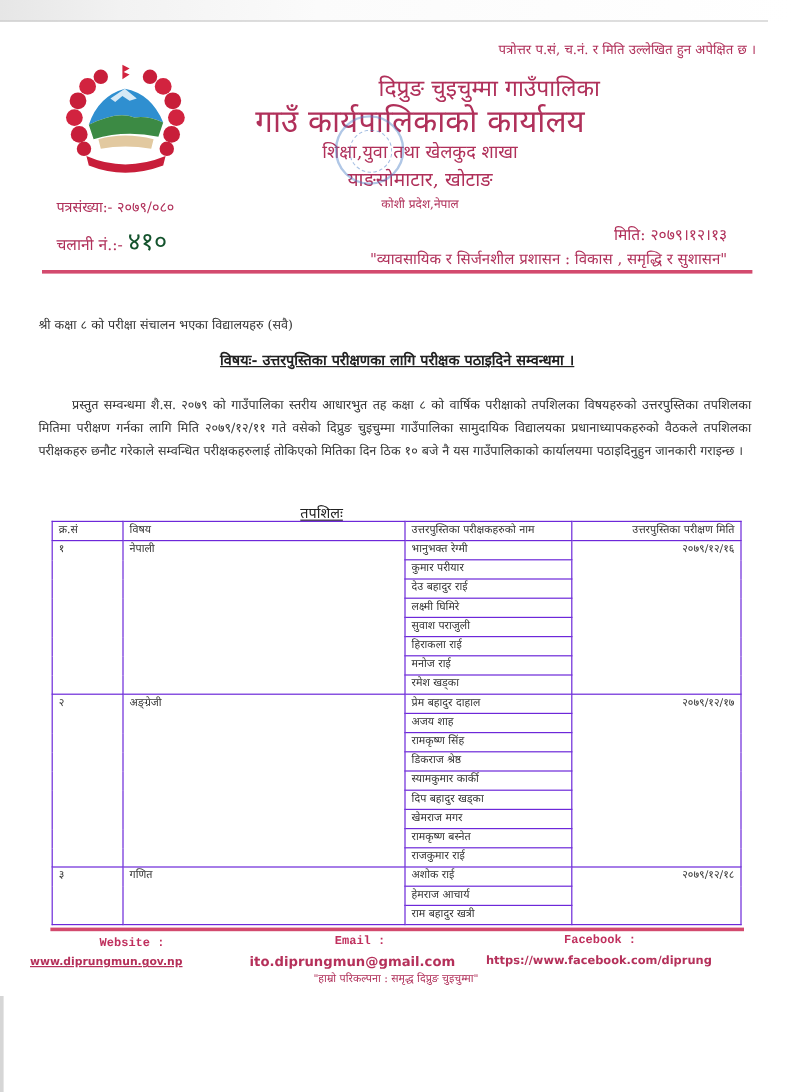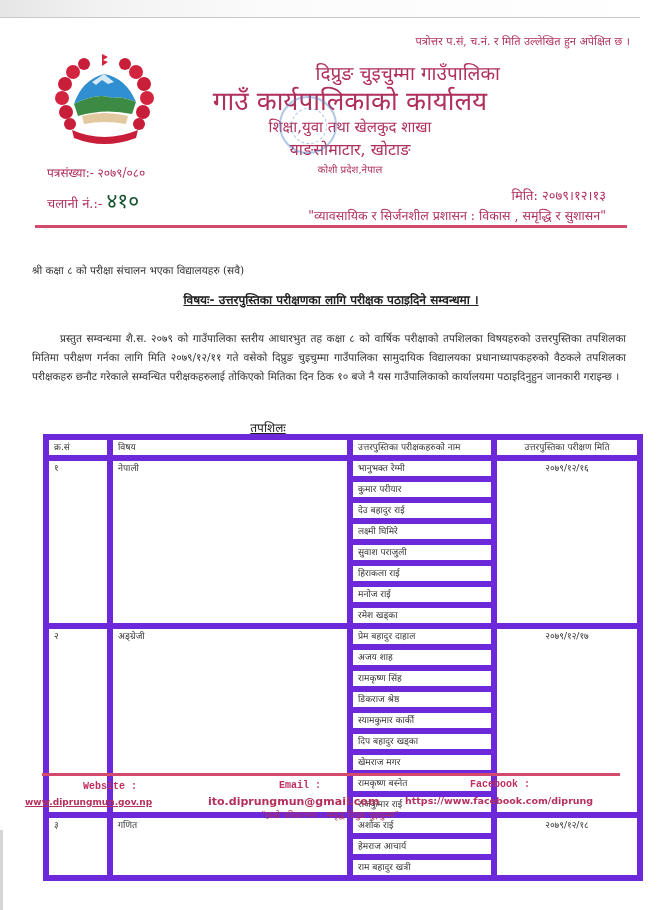--- a/index.html
+++ b/index.html
@@ -43,26 +43,26 @@
     text-decoration: underline; color: #222; }
 
   .body-text { position: absolute; left: 32px; top: 329px; width: 594px; font-size: 10.5px; line-height: 19px;
     color: #333; text-align: justify; text-indent: 28px; }
 
   .tbl-caption { left: 0; width: 536px; top: 419px; text-align: center; font-size: 12px; text-decoration: underline;
     color: #222; }
 
   table.grid { position: absolute; left: 43px; top: 434px; border-collapse: collapse;
     font-size: 9px; color: #333; }
-  table.grid td, table.grid th { border: 6px solid #6d28d9; padding: 0 5px; height: 15px; font-weight: normal;
+  table.grid td, table.grid th { border: 1px solid #6d28d9; padding: 0 5px; height: 15px; font-weight: normal;
     text-align: left; vertical-align: top; line-height: 15px; }
   table.grid .c1 { width: 48px; }
   table.grid .c2 { width: 224px; }
   table.grid .c3 { width: 128px; }
-  table.grid .c4 { width: 130px; text-align: center; }
+  table.grid .c4 { width: 130px; text-align: right; }
 
   .foot-rule { position: absolute; left: 42px; top: 773px; width: 578px; height: 3px; background: #d34a6e; }
   .foot-label { font-family: Liberation Mono, monospace; font-weight: bold; font-size: 10px; color: #c0305e; }
   .foot-val { font-family: "DejaVu Sans", sans-serif; font-weight: bold; color: #b5305a; }
   .website-label { left: 60px; top: 781px; width: 100px; text-align: center; }
   .website-val { left: 25px; top: 797px; font-size: 9px; text-decoration: underline; }
   .email-label { left: 240px; top: 780px; width: 120px; text-align: center; }
   .email-val { left: 208px; top: 795px; font-size: 11px; }
   .fb-label { left: 450px; top: 779px; width: 100px; text-align: center; }
   .fb-val { left: 405px; top: 795px; font-size: 9.5px; }

